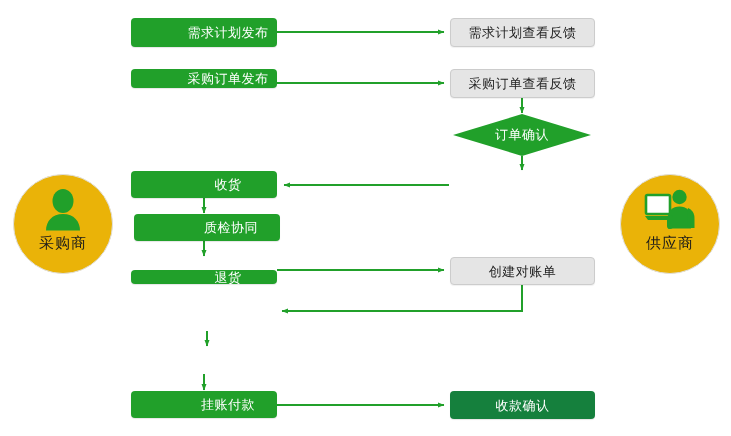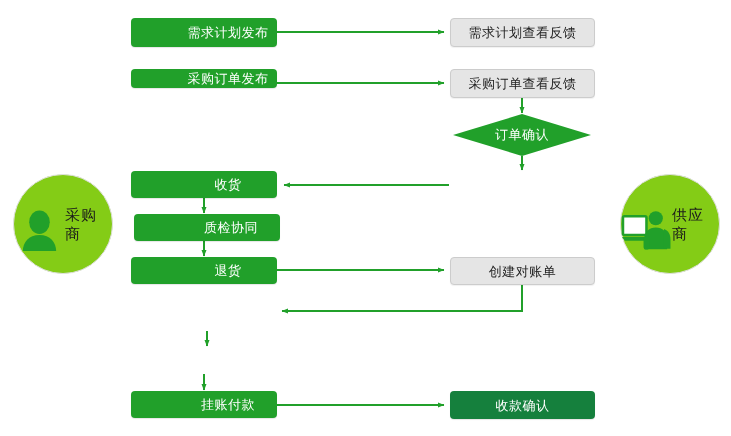--- a/index.html
+++ b/index.html
@@ -69,25 +69,25 @@
     pointer-events: none;
   }
   .diamond.green .dlabel { color: #ffffff; }
   .diamond.grey .dlabel { color: #222222; }
 
   .actor {
     position: absolute;
     width: 98px;
     height: 98px;
     border-radius: 50%;
-    background: #84cc16;
+    background: #eab308;
     border: 1px solid #e0e0e0;
     z-index: 2;
     display: flex;
-    flex-direction: row;
+    flex-direction: column;
     align-items: center;
     justify-content: flex-start;
   }
   .actor .glyph {
     margin-top: 13px;
     width: 52px;
     height: 44px;
     display: block;
   }
   .actor .aname {
@@ -165,21 +165,21 @@
   </div>
 
   <div class="node green" style="left:131px; top:171px; width:146px; height:27px;">
     <span>收货</span>
   </div>
 
   <div class="node green" style="left:134px; top:214px; width:146px; height:27px;">
     <span>质检协同</span>
   </div>
 
-  <div class="node green" style="left:131px; top:257px; width:146px; height:27px;">
+  <div class="node green" style="left:131px; top:270px; width:146px; height:14px;">
     <span>退货</span>
   </div>
 
 
 
   <div class="node green" style="left:131px; top:391px; width:146px; height:27px;">
     <span>挂账付款</span>
   </div>
 
   <div class="node grey" style="left:450px; top:18px; width:145px; height:29px;">

